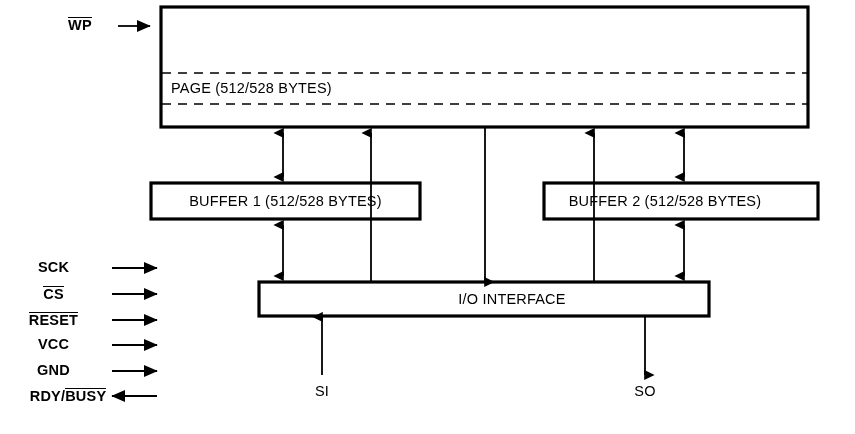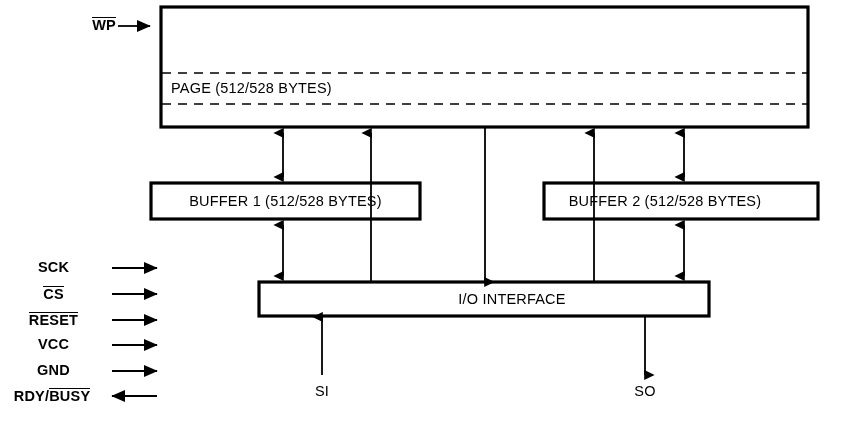--- a/index.html
+++ b/index.html
@@ -111,21 +111,21 @@
 
 
   <div class="lbl" style="left:171px; top:81px;">PAGE (512/528 BYTES)</div>
 
   <div class="lbl box-label" style="left:151px; top:194px; width:269px;">BUFFER 1 (512/528 BYTES)</div>
 
   <div class="lbl box-label" style="left:528px; top:194px; width:274px;">BUFFER 2 (512/528 BYTES)</div>
 
   <div class="lbl box-label" style="left:259px; top:292px; width:450px;margin-left:28px;">I/O INTERFACE</div>
 
-  <div class="lbl" style="left:68px; top:17px; width:48px; text-align:right; font-weight:700;">
+  <div class="lbl" style="left:68px; top:17px; width:48px; font-weight:700;">
     <span class="ovl">WP</span>
   </div>
 
   <div class="lbl pin-label" style="left:3px; top:260px; width:101px;">
     <span>SCK</span>
   </div>
 
   <div class="lbl pin-label" style="left:3px; top:312px; width:101px;">
     <span class="ovl">RESET</span>
   </div>
@@ -135,21 +135,21 @@
   </div>
 
   <div class="lbl pin-label" style="left:3px; top:337px; width:101px;">
     <span>VCC</span>
   </div>
 
   <div class="lbl pin-label" style="left:3px; top:363px; width:101px;">
     <span>GND</span>
   </div>
 
-  <div class="lbl pin-label" style="left:0px; top:388px; width:104px;">
+  <div class="lbl pin-label" style="left:16px; top:388px; width:104px;">
     <span>RDY/</span><span class="ovl">BUSY</span>
   </div>
 
   <div class="lbl" style="left:302px; top:384px; width:40px; text-align:center;">SI</div>
 
   <div class="lbl" style="left:625px; top:384px; width:40px; text-align:center;">SO</div>
 
 </div>
 
 </body></html>

